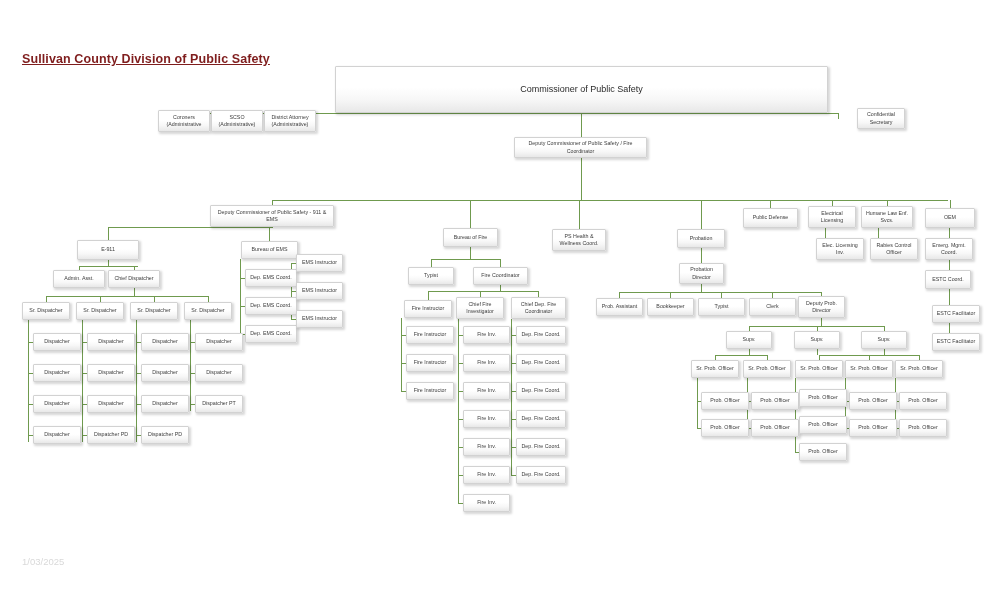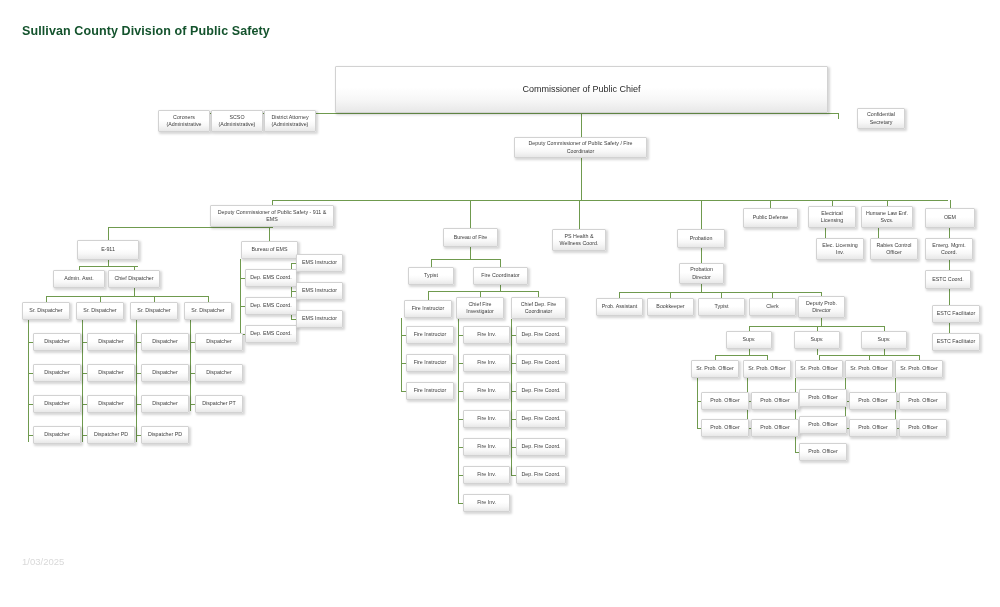--- a/index.html
+++ b/index.html
@@ -5,23 +5,23 @@
   html,body{margin:0;padding:0;}
   body{
     width:1000px;height:607px;background:#ffffff;
     font-family:"Liberation Sans",sans-serif;
     overflow:hidden;position:relative;
   }
   #canvas{position:absolute;left:0;top:0;width:1000px;height:607px;}
 
   
   #title{
-    position:absolute;left:22px;top:24px;
-    font-size:12.5px;font-weight:bold;color:#14532d;
-    letter-spacing:.1px;white-space:nowrap;
+    position:absolute;left:22px;top:52px;
+    font-size:12.5px;font-weight:bold;color:#7f1d1d;
+    text-decoration:underline;letter-spacing:.1px;white-space:nowrap;
   }
   
   #datestamp{
     position:absolute;left:22px;top:556px;
     font-size:9.5px;color:#d9d9d9;white-space:nowrap;
   }
 
   
   .ln{position:absolute;background:#6f9a4e;}
   .lnh{height:1px;}
@@ -184,21 +184,21 @@
       <div class="ln lnv" style="left: 949px; top: 228px; width: 1px; height: 10px; background: rgb(111, 154, 78);"></div>
       <div class="ln lnv" style="left: 949px; top: 260px; width: 1px; height: 10px; background: rgb(111, 154, 78);"></div>
       <div class="ln lnv" style="left: 949px; top: 289px; width: 1px; height: 53px; background: rgb(111, 154, 78);"></div>
       <div class="ln lnh" style="left: 949px; top: 314px; width: 4px; height: 1px; background: rgb(111, 154, 78);"></div>
       <div class="ln lnh" style="left: 949px; top: 342px; width: 4px; height: 1px; background: rgb(111, 154, 78);"></div>
       <div class="ln lnh" style="left: 820px; top: 249px; width: 6px; height: 1px; background: rgb(111, 154, 78);"></div>
       <div class="ln lnh" style="left: 872px; top: 249px; width: 6px; height: 1px; background: rgb(111, 154, 78);"></div>
     </div>
   <div id="boxes-layer">
       <div class="box b-xl" style="left: 335px; top: 66px; width: 493px; height: 47px;">
-        <span>Commissioner of Public Chief</span>
+        <span>Commissioner of Public Safety</span>
       </div>
       <div class="box " style="left: 158px; top: 110px; width: 52px; height: 22px;">
         <span>Coroners (Administrative</span>
       </div>
       <div class="box " style="left: 211px; top: 110px; width: 52px; height: 22px;">
         <span>SCSO (Administrative)</span>
       </div>
       <div class="box " style="left: 264px; top: 110px; width: 52px; height: 22px;">
         <span>District Attorney (Administrative)</span>
       </div>

